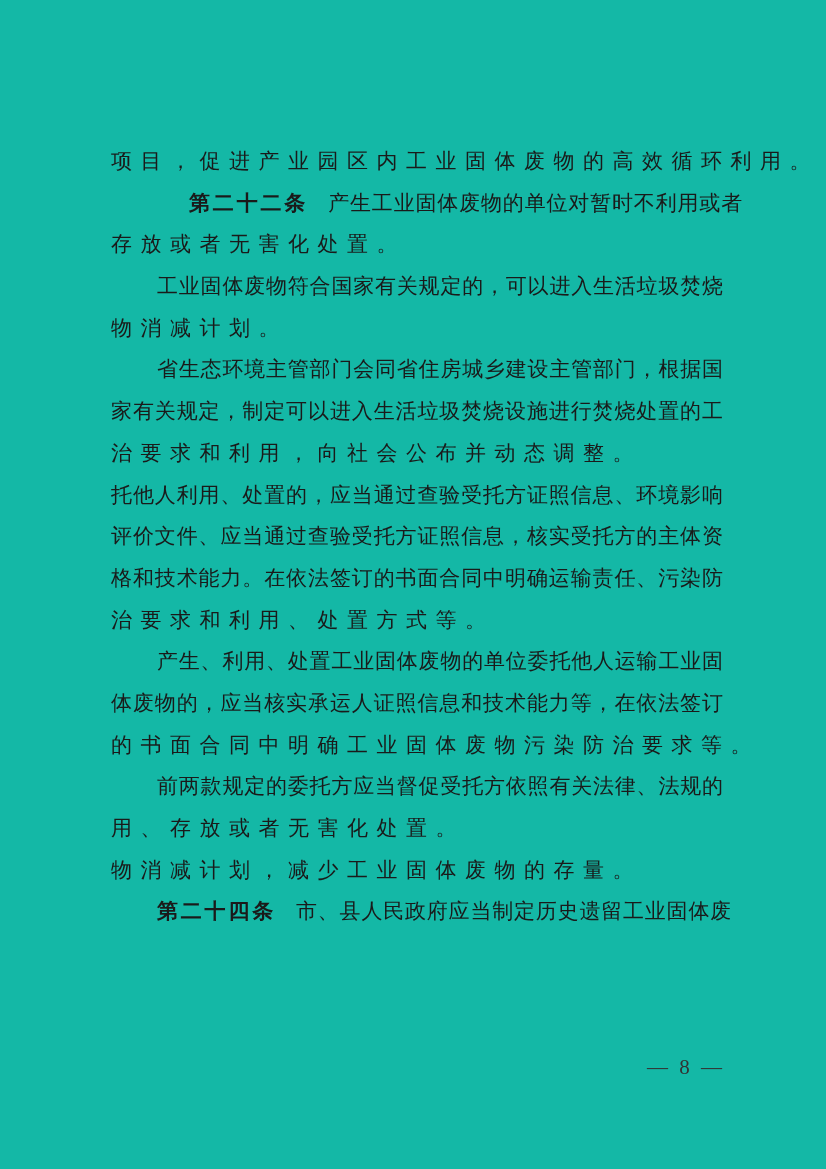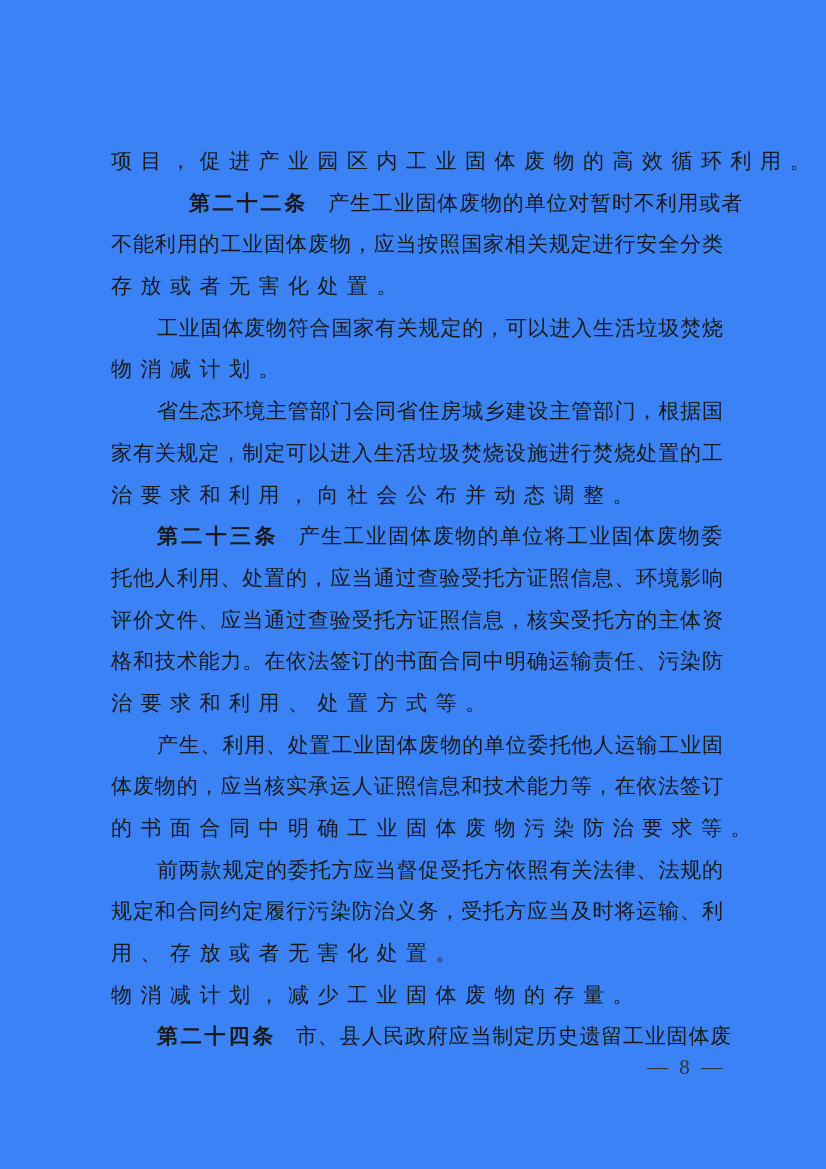--- a/index.html
+++ b/index.html
@@ -12,21 +12,21 @@
     height: 1169px;
     position: relative;
     overflow: hidden;
     font-family: "DejaVu Serif", "Liberation Serif", serif;
     color: #1a1a1a;
   }
   .page {
     position: absolute;
     left: 0; top: 0;
     width: 826px; height: 1169px;
-    background: #3b82f6;
+    background: #14b8a6;
   }
   .text-block {
     position: absolute;
     left: 111px;
     top: 141px;
     width: 612px;
   }
   .line {
     height: 41.7px;
     line-height: 41.7px;
@@ -63,42 +63,39 @@
   }
 </style>
 </head>
 <body>
 
 <div class="page">
   <div class="text-block">
     <div class="line last"><span>项目，促进产业园区内工业固体废物的高效循环利用。</span></div>
 
     <div class="line indent"><span class="heading" style="letter-spacing: 2.83268px; margin-left: 32px;">第二十二条</span><span style="letter-spacing: 0.832682px;">产生工业固体废物的单位对暂时不利用或者</span></div>
-    <div class="line"><span>不能利用的工业固体废物，应当按照国家相关规定进行安全分类</span></div>
     <div class="line last"><span>存放或者无害化处置。</span></div>
 
     <div class="line indent"><span>工业固体废物符合国家有关规定的，可以进入生活垃圾焚烧</span></div>
     <div class="line last"><span>物消减计划。</span></div>
 
     <div class="line indent"><span>省生态环境主管部门会同省住房城乡建设主管部门，根据国</span></div>
     <div class="line"><span>家有关规定，制定可以进入生活垃圾焚烧设施进行焚烧处置的工</span></div>
     <div class="line last"><span>治要求和利用，向社会公布并动态调整。</span></div>
 
-    <div class="line indent"><span class="heading" style="letter-spacing: 2.83268px;">第二十三条</span><span style="letter-spacing: 0.832682px;">产生工业固体废物的单位将工业固体废物委</span></div>
     <div class="line"><span>托他人利用、处置的，应当通过查验受托方证照信息、环境影响</span></div>
     <div class="line"><span>评价文件、应当通过查验受托方证照信息，核实受托方的主体资</span></div>
     <div class="line"><span>格和技术能力。在依法签订的书面合同中明确运输责任、污染防</span></div>
     <div class="line last"><span>治要求和利用、处置方式等。</span></div>
 
     <div class="line indent"><span>产生、利用、处置工业固体废物的单位委托他人运输工业固</span></div>
     <div class="line"><span>体废物的，应当核实承运人证照信息和技术能力等，在依法签订</span></div>
     <div class="line last"><span>的书面合同中明确工业固体废物污染防治要求等。</span></div>
 
     <div class="line indent"><span>前两款规定的委托方应当督促受托方依照有关法律、法规的</span></div>
-    <div class="line"><span>规定和合同约定履行污染防治义务，受托方应当及时将运输、利</span></div>
     <div class="line last"><span>用、存放或者无害化处置。</span></div>
 
     <div class="line last"><span>物消减计划，减少工业固体废物的存量。</span></div>
     <div class="line indent"><span class="heading" style="letter-spacing: 2.79937px;">第二十四条</span><span style="letter-spacing: 0.799375px;">市、县人民政府应当制定历史遗留工业固体废</span></div>
   </div>
 
   <div class="page-number">— 8 —</div>
 </div>
 
 </body></html>

